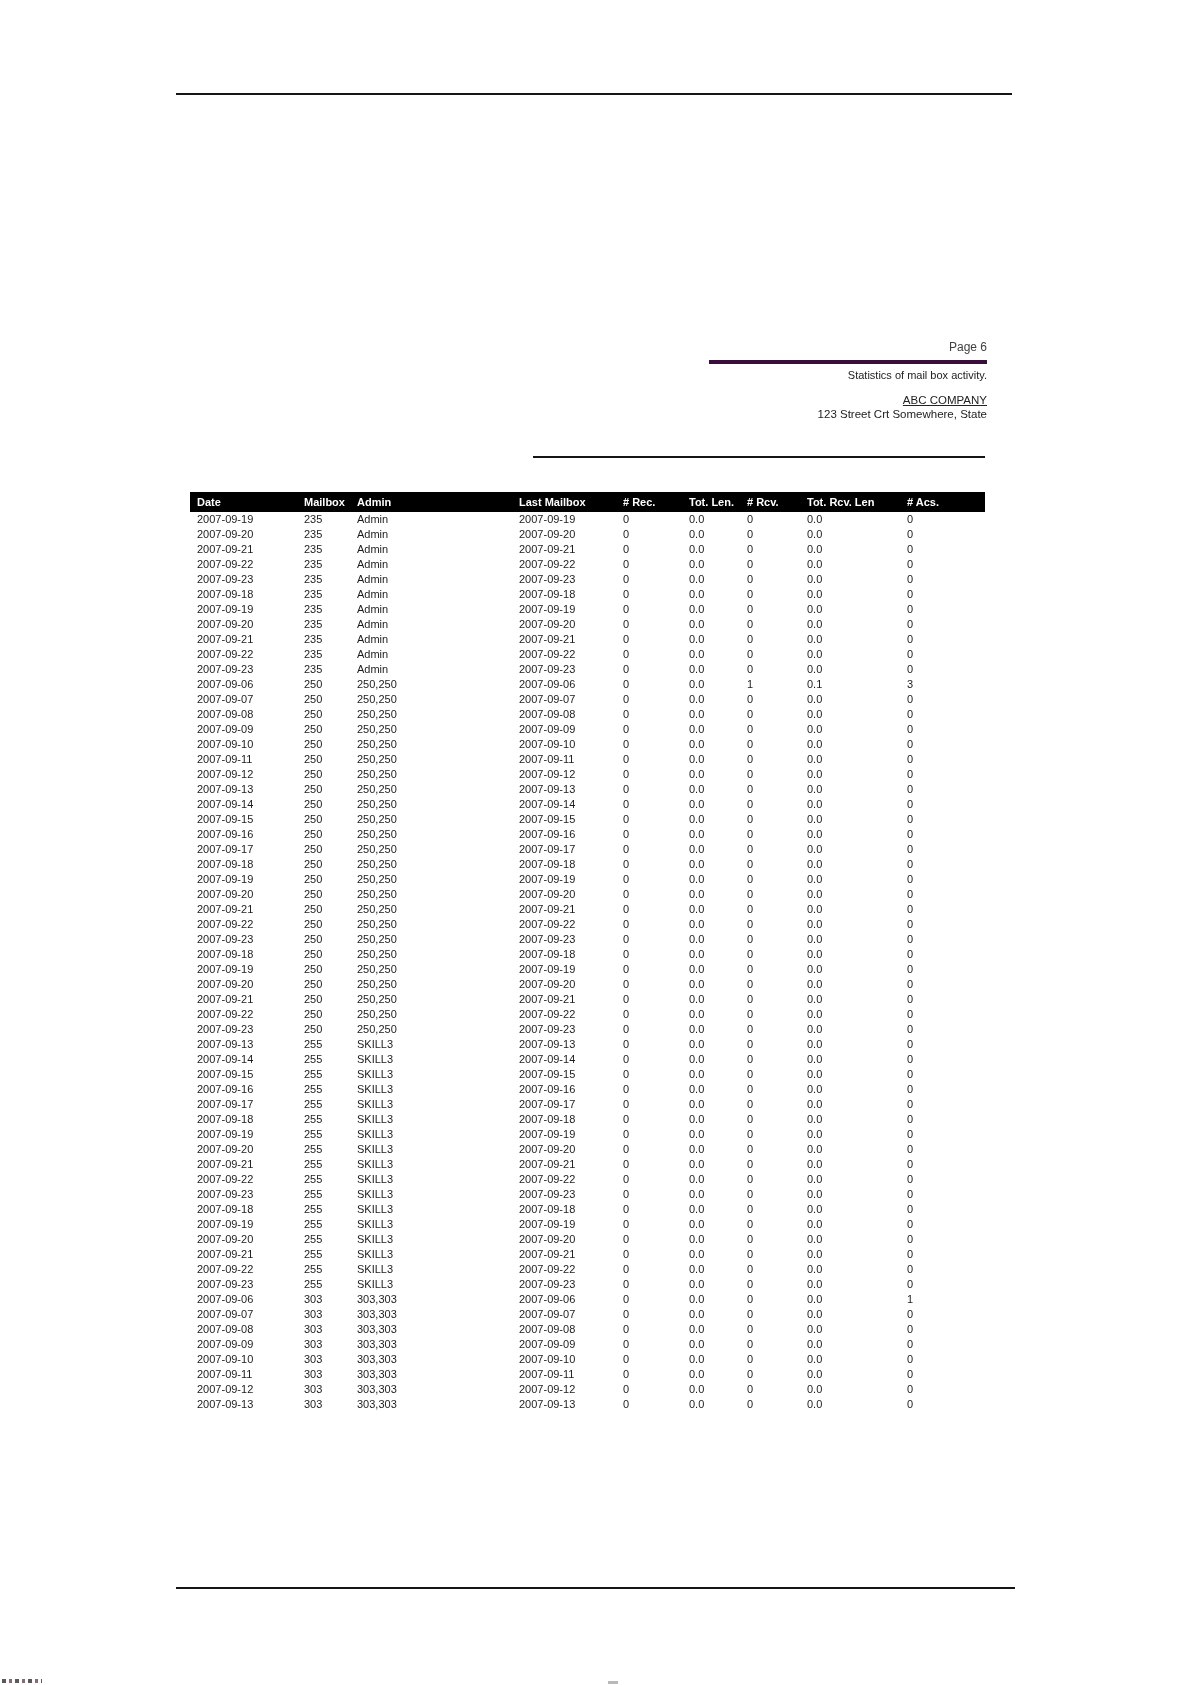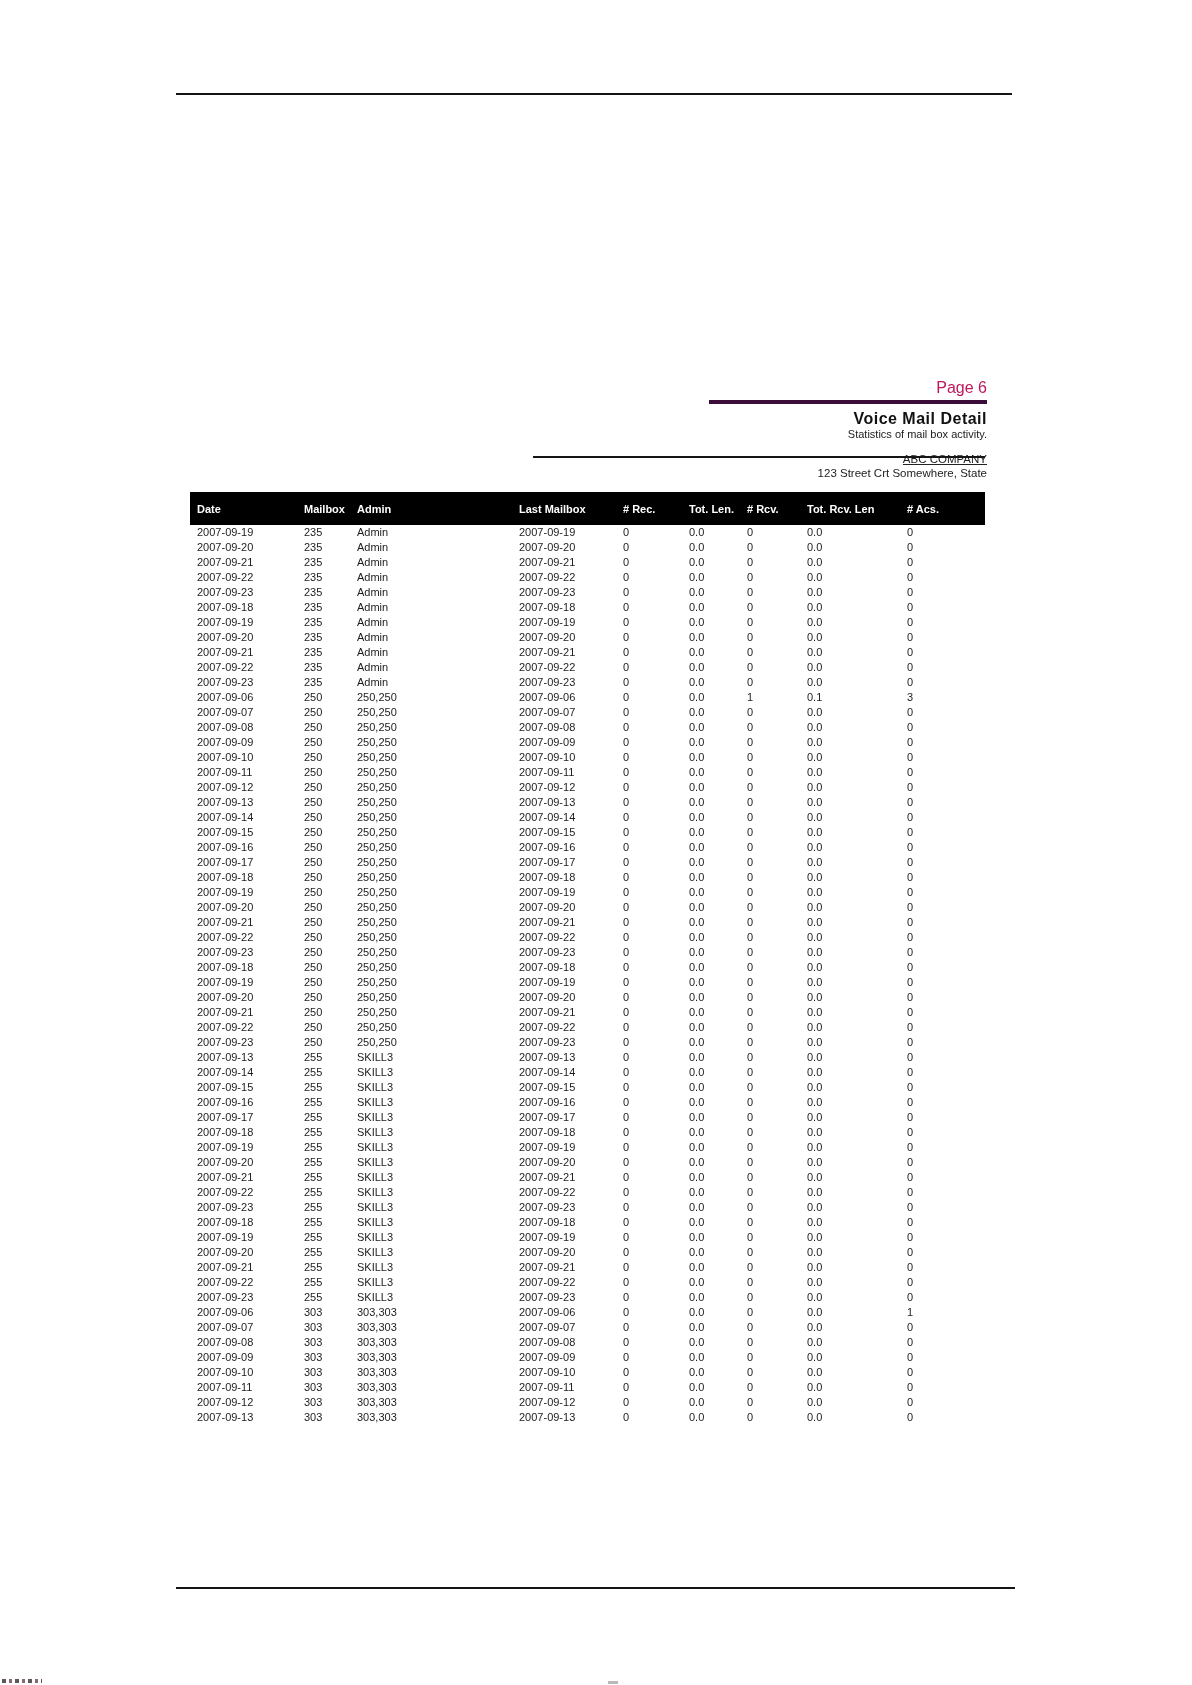--- a/index.html
+++ b/index.html
@@ -19,21 +19,21 @@
   }
   .footer-rule {
     position: absolute; left: 176px; top: 1587px;
     width: 839px; height: 2px; background: #151515;
   }
 
   .report-header {
     position: absolute; left: 400px; top: 340px;
     width: 587px; text-align: right;
   }
-  .page-number { font-size: 16px; line-height: 15px; margin-bottom: 5px; color: #be185d; margin-top: 40px; }
+  .page-number { font-size: 12px; line-height: 15px; margin-bottom: 5px; color: #404040; }
   .accent-rule {
     width: 278px; height: 4px; margin-left: auto; margin-bottom: 5px;
     background: #3a0e38;
   }
   .report-title { font-size: 16px; font-weight: bold; line-height: 19px; color: #111; letter-spacing: 0.5px; }
   .report-subtitle { font-size: 11px; line-height: 13px; color: #222; text-align: right; }
   .report-timestamp { font-size: 11.5px; line-height: 14px; color: #222; }
   .company-block { margin-top: 11px; }
   .company-name { font-size: 11.5px; line-height: 14px; color: #222; text-decoration: underline; }
   .company-address { font-size: 11.5px; line-height: 15px; color: #222; }
@@ -43,21 +43,21 @@
   }
 
   table.report-table {
     position: absolute; left: 190px; top: 492px;
     width: 795px; border-collapse: collapse; table-layout: fixed;
   }
   .report-table th {
     background: #000; color: #fff;
     font-size: 11px; font-weight: bold;
     text-align: left; padding: 2px 0 2px 7px;
-    height: 33px; white-space: nowrap; overflow: hidden;
+    height: 20px; white-space: nowrap; overflow: hidden;
   }
   .report-table td {
     font-size: 11px; color: #1c1c1c;
     text-align: left; padding: 0 0 0 7px;
     height: 15px; line-height: 15px;
     white-space: nowrap; overflow: hidden;
   }
   col.c-date { width: 107px; }
   col.c-mailbox { width: 53px; }
   col.c-name { width: 162px; }
@@ -80,21 +80,20 @@
 </head>
 <body>
 
 <div class="page">
 
   <div class="top-rule"></div>
 
   <div class="report-header">
     <div class="page-number">Page 6</div>
     <div class="accent-rule"></div>
-    <div class="report-title">Voice Mail Detail</div>
     <div class="report-subtitle">Statistics of mail box activity.</div>
     <div class="company-block">
       <div class="company-name">ABC COMPANY</div>
       <div class="company-address">123 Street Crt Somewhere, State</div>
     </div>
   </div>
 
   <div class="address-rule"></div>
 
   <table class="report-table">

